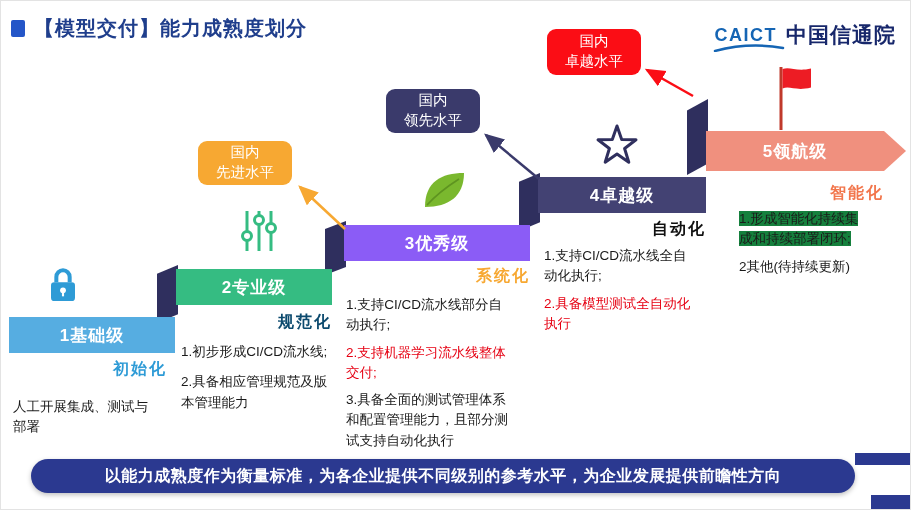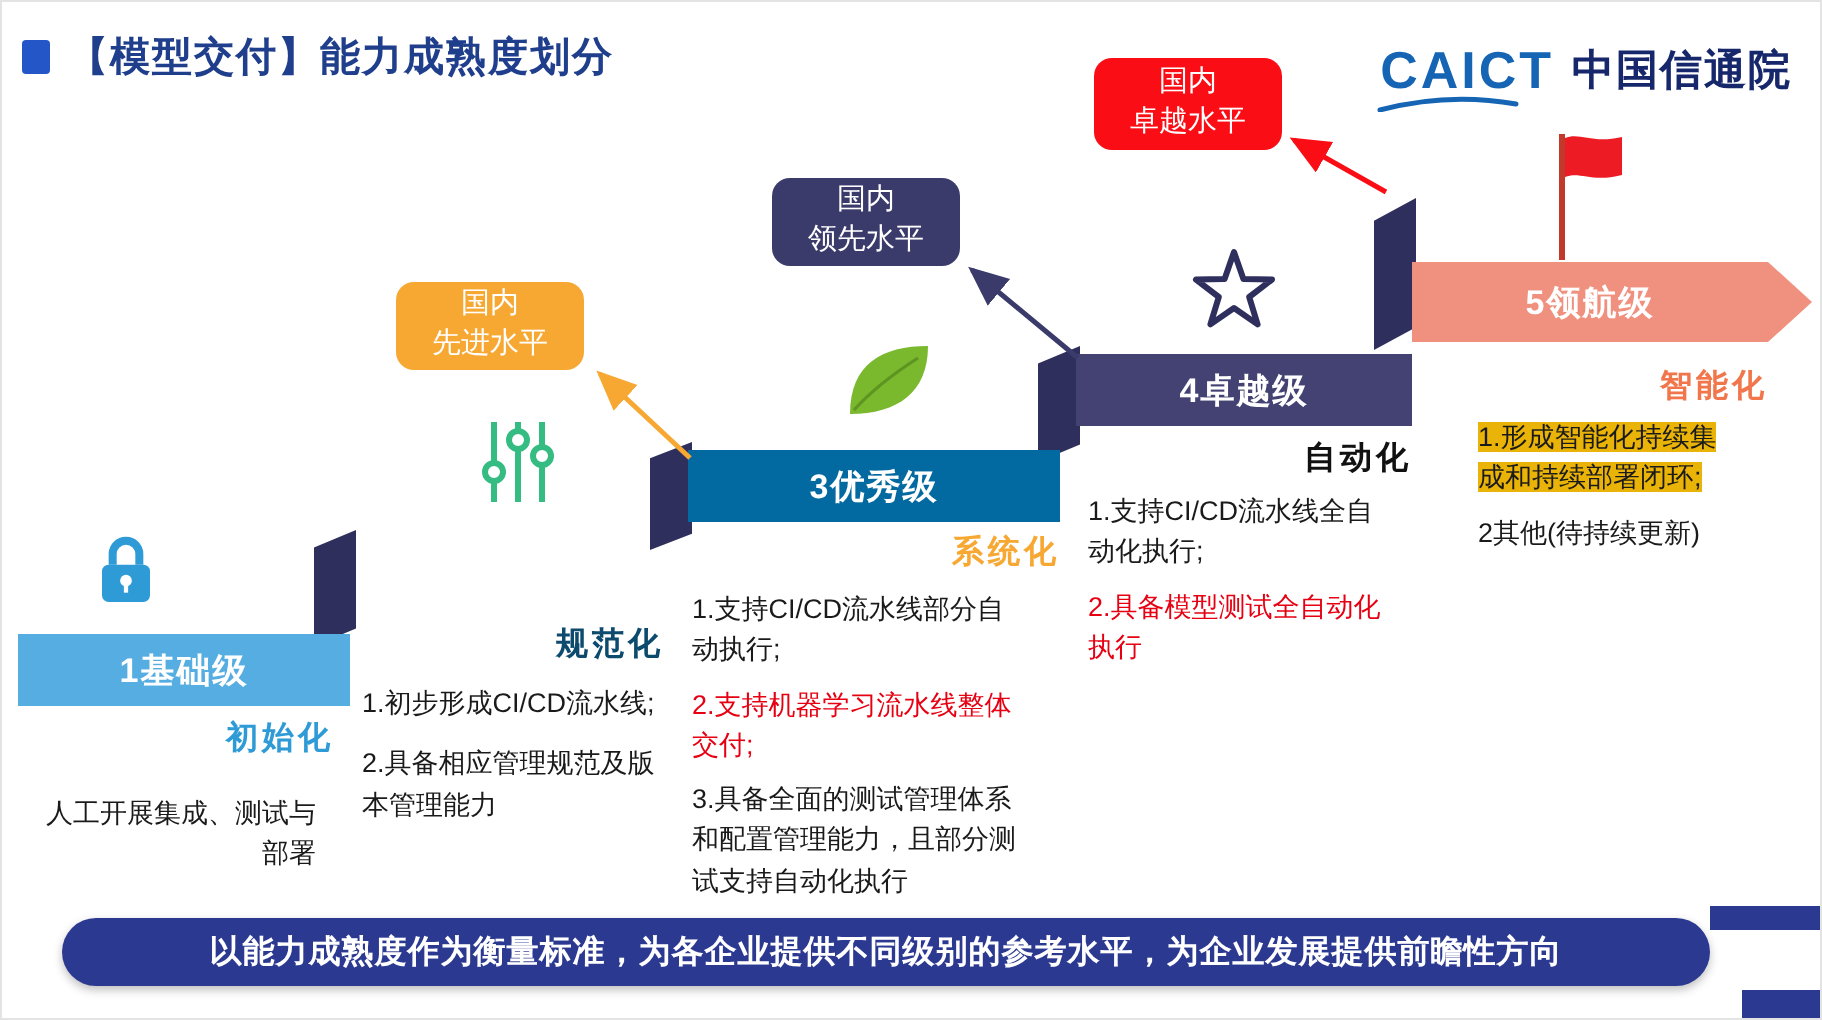--- a/index.html
+++ b/index.html
@@ -4,30 +4,30 @@
 <style>
   * { margin:0; padding:0; box-sizing:border-box; }
   html,body { background:#f2f2f2; }
   body { font-family:"Liberation Sans","DejaVu Sans",sans-serif; }
   .slide { position:relative; width:911px; height:510px; background:#ffffff; overflow:hidden; border:1px solid #e3e3e3; }
 
   
   .title-square { position:absolute; left:10px; top:19px; width:14px; height:17px; background:#2456C8; border-radius:2px; }
   .page-title { position:absolute; left:33px; top:14px; font-size:20px; font-weight:bold; color:#1F3E8C; letter-spacing:1px; }
   .logo { position:absolute; right:14px; top:20px; display:flex; align-items:center; gap:9px; }
-  .logo-latin { font-size:26px; font-weight:bold; color:#1565B4; letter-spacing:1.5px; line-height:1; position:relative;text-align:center; }
+  .logo-latin { font-size:18px; font-weight:bold; color:#1565B4; letter-spacing:1.5px; line-height:1; position:relative;text-align:center; }
   .logo-swoosh { position:absolute; left:-2px; bottom:-8px; }
   .logo-cn { font-size:21px; font-weight:bold; color:#17276B; letter-spacing:1px; }
 
   
   .bar { position:absolute; height:36px; display:flex; align-items:center; justify-content:center;
          color:#fff; font-weight:bold; font-size:17px; letter-spacing:1px; }
   .bar1 { left:8px;   top:316px; width:166px; background:#56ADE1; }
   .bar2 { left:175px; top:268px; width:156px; background:#35BC82; }
-  .bar3 { left:343px; top:224px; width:186px; background:#0369a1; }
+  .bar3 { left:343px; top:224px; width:186px; background:#8b5cf6; }
   .bar4 { left:537px; top:176px; width:168px; background:#434273; }
   .bar5 { left:705px; top:130px; width:200px; height:40px; background:#F0907E;
           clip-path:polygon(0 0, 89% 0, 100% 50%, 89% 100%, 0 100%); padding-right:22px; }
 
   
   .riser { position:absolute; background:#2F2F5E; clip-path:polygon(100% 0, 100% 85%, 0 100%, 0 15%); }
   .riser1 { left:156px; top:264px; width:21px; height:58px; }
   .riser2 { left:324px; top:220px; width:21px; height:54px; }
   .riser3 { left:518px; top:172px; width:21px; height:58px; }
   .riser4 { left:686px; top:98px;  width:21px; height:76px; }
@@ -36,28 +36,28 @@
   .sublabel { position:absolute; font-weight:bold; font-size:16px; text-align:right; letter-spacing:2px; }
   .sub1 { left:8px;   top:358px; width:158px; color:#2E9BD6; }
   .sub2 { left:175px; top:311px; width:156px; color:#0c4a6e; }
   .sub3 { left:343px; top:265px; width:186px; color:#F7A832; }
   .sub4 { left:537px; top:218px; width:168px; color:#111111; }
   .sub5 { left:705px; top:182px; width:178px; color:#F2764C; }
 
   
   .desc { position:absolute; font-size:13.5px; line-height:1.5; color:#1a1a1a; }
   .desc p { margin:0 0 7px 0; }
-  .desc1 { left:12px;  top:396px; width:145px;text-align:right; }
+  .desc1 { left:12px;  top:396px; width:145px; }
   .desc2 { left:180px; top:341px; width:152px; }
   .desc2 p { margin-bottom:10px; }
   .desc3 { left:345px; top:294px; width:168px; }
   .desc4 { left:543px; top:245px; width:152px; }
   .desc5 { left:738px; top:208px; width:130px; }
   .red { color:#E60012; }
-  .hl { background:#eab308;margin-top:40px; }
+  .hl { background:#15803d;margin-top:40px; }
 
   
   .badge { position:absolute; width:94px; border-radius:9px; color:#fff; font-weight:normal; font-size:14.5px;
            display:flex; flex-direction:column; align-items:center; justify-content:center; line-height:1.35; }
   .badge-adv { left:197px; top:140px; height:44px; background:#F7A832; }
   .badge-lead { left:385px; top:88px; height:44px; background:#3A3A6B; }
   .badge-exc { left:546px; top:28px; height:46px; background:#FB0D15; }
 
   .icon { position:absolute; }
   .icon-lock { left:46px; top:264px; }
@@ -92,20 +92,21 @@
     </span>
     <span class="logo-cn">中国信通院</span>
   </div>
 
   <div class="riser riser1"></div>
   <div class="riser riser2"></div>
   <div class="riser riser3"></div>
   <div class="riser riser4"></div>
 
   <div class="bar bar1">1基础级</div>
+  <div class="bar bar2">2专业级</div>
   <div class="bar bar3">3优秀级</div>
   <div class="bar bar4">4卓越级</div>
   <div class="bar bar5">5领航级</div>
 
   <div class="sublabel sub1">初始化</div>
   <div class="sublabel sub2">规范化</div>
   <div class="sublabel sub3">系统化</div>
   <div class="sublabel sub4">自动化</div>
   <div class="sublabel sub5">智能化</div>
 

